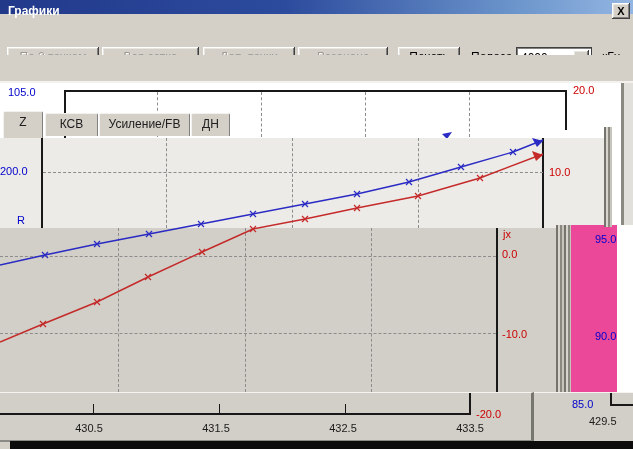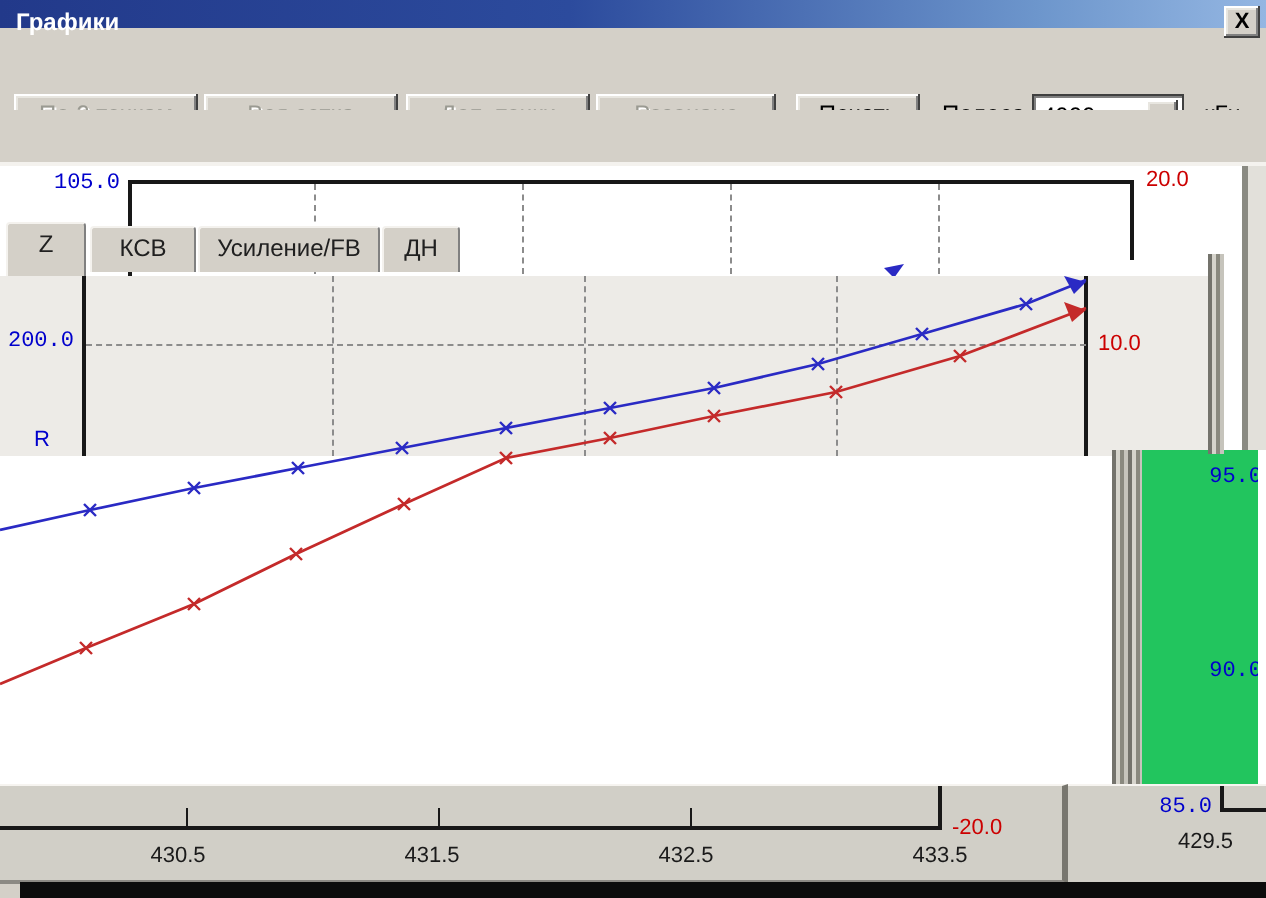--- a/index.html
+++ b/index.html
@@ -1,21 +1,21 @@
 <!DOCTYPE html>
 <html><head>
 <meta charset="utf-8">
 <style>
   html,body{margin:0;padding:0;background:#d4d0c8;}
   #win{position:relative;width:633px;height:449px;overflow:hidden;
        font-family:"Liberation Sans",sans-serif;font-size:11px;background:#d4d0c8;}
   .abs{position:absolute;}
   .lab{font-size:11px;line-height:13px;white-space:nowrap;}
   .blue{color:#0000cc;} .red{color:#cc0000;} .blk{color:#1a1a1a;}
-  .tr{text-align:right;font-family:Liberation Mono, monospace;} .tc{text-align:center;}
+  .tr{text-align:left;} .tc{text-align:center;}
   .ln{background:#181818;}
   .dashv{border-left:1px dashed #8c8c8c;}
   .dashh{border-top:1px dashed #8c8c8c;}
   
   #titlebar{left:0;top:0;width:633px;height:14px;
     background:linear-gradient(90deg,#22398a 0%,#2c4b9d 45%,#6d96cc 82%,#94b6e2 100%);}
   #title{left:8px;top:4px;color:#ffffff;font-weight:bold;font-size:12px;}
   .btn3d{background:#d4d0c8;box-shadow:inset -1px -1px 0 #404040,inset 1px 1px 0 #ffffff,
          inset -2px -2px 0 #808080,inset 2px 2px 0 #e8e6e0;}
   #closebtn{left:612px;top:3px;width:18px;height:16px;text-align:center;
@@ -35,21 +35,21 @@
        text-align:center;font-size:12px;line-height:21px;color:#202020;z-index:2;}
   .tab.active{top:56px;height:26px;z-index:4;font-weight:normal;}
   #paneltop{left:0;top:81px;width:633px;height:2px;background:#f4f2ee;z-index:3;}
   
   #basechart{left:0;top:83px;width:633px;height:358px;background:#ffffff;}
   .layer{overflow:hidden;}
   #layer2{left:0;top:138px;width:604px;height:90px;background:#edebe7;z-index:1;}
   #layer3{left:0;top:228px;width:556px;height:164px;background:#d1cfc7;z-index:1;}
   #layer4{left:0;top:392px;width:531px;height:47px;background:#d1cfc7;z-index:1;
           border-top:1px solid #f6f4f0;border-right:3px solid #78776f;border-bottom:2px solid #8c8a84;}
-  #layer5{left:571px;top:225px;width:58px;height:167px;background:#22c55e;z-index:1;}
+  #layer5{left:571px;top:225px;width:46px;height:167px;background:#ec4899;z-index:1;}
   #layer6{left:534px;top:392px;width:99px;height:49px;background:#d1cfc7;z-index:1;
           border-top:1px solid #f6f4f0;}
   .vstrip{background:repeating-linear-gradient(90deg,#74736c 0 2px,#d6d4cc 2px 4px,#8a897f 4px 6px,#c6c4bc 6px 8px);z-index:2;}
   #blackband{left:10px;top:441px;width:623px;height:8px;background:#0c0c0c;z-index:2;}
   #linesvg{left:0;top:138px;z-index:5;pointer-events:none;}
   .lblue{stroke:#2a2ac4;fill:none;stroke-width:1.4;}
   .lred{stroke:#c42a2a;fill:none;stroke-width:1.4;}
   .ablue{fill:#2a2ac4;} .ared{fill:#c42a2a;}
 </style>
 </head>
@@ -108,20 +108,31 @@
     <div class="abs ln" style="left:542px;top:0;width:2px;height:90px;"></div>
     <div class="abs dashh" style="left:43px;top:34px;width:500px;"></div>
     <div class="abs dashv" style="left:166px;top:0;height:90px;"></div>
     <div class="abs dashv" style="left:292px;top:0;height:90px;"></div>
     <div class="abs dashv" style="left:418px;top:0;height:90px;"></div>
     <div class="abs lab blue tr" style="left:0;top:27px;width:37px;">200.0</div>
     <div class="abs lab red" style="left:549px;top:28px;">10.0</div>
     <div class="abs lab blue" style="left:17px;top:76px;">R</div>
   </div>
 
+  <div id="layer3" class="abs layer">
+    <div class="abs ln" style="left:496px;top:0;width:2px;height:164px;"></div>
+    <div class="abs dashh" style="left:0;top:28px;width:496px;"></div>
+    <div class="abs dashh" style="left:0;top:105px;width:496px;"></div>
+    <div class="abs dashv" style="left:118px;top:0;height:164px;"></div>
+    <div class="abs dashv" style="left:245px;top:0;height:164px;"></div>
+    <div class="abs dashv" style="left:371px;top:0;height:164px;"></div>
+    <div class="abs lab red" style="left:503px;top:0;">jx</div>
+    <div class="abs lab red" style="left:502px;top:20px;">0.0</div>
+    <div class="abs lab red" style="left:502px;top:100px;">-10.0</div>
+  </div>
 
   <div id="layer4" class="abs layer">
     <div class="abs ln" style="left:0;top:20px;width:471px;height:2px;"></div>
     <div class="abs ln" style="left:469px;top:0;width:2px;height:22px;"></div>
     <div class="abs ln" style="left:93px;top:11px;width:1px;height:9px;"></div>
     <div class="abs ln" style="left:219px;top:11px;width:1px;height:9px;"></div>
     <div class="abs ln" style="left:345px;top:11px;width:1px;height:9px;"></div>
     <div class="abs lab blk tc" style="left:62px;top:29px;width:54px;">430.5</div>
     <div class="abs lab blk tc" style="left:189px;top:29px;width:54px;">431.5</div>
     <div class="abs lab blk tc" style="left:316px;top:29px;width:54px;">432.5</div>

